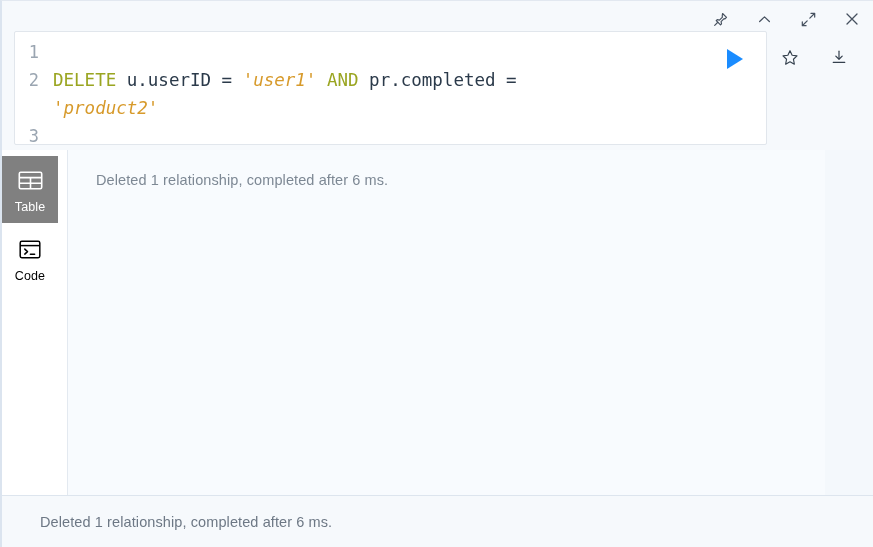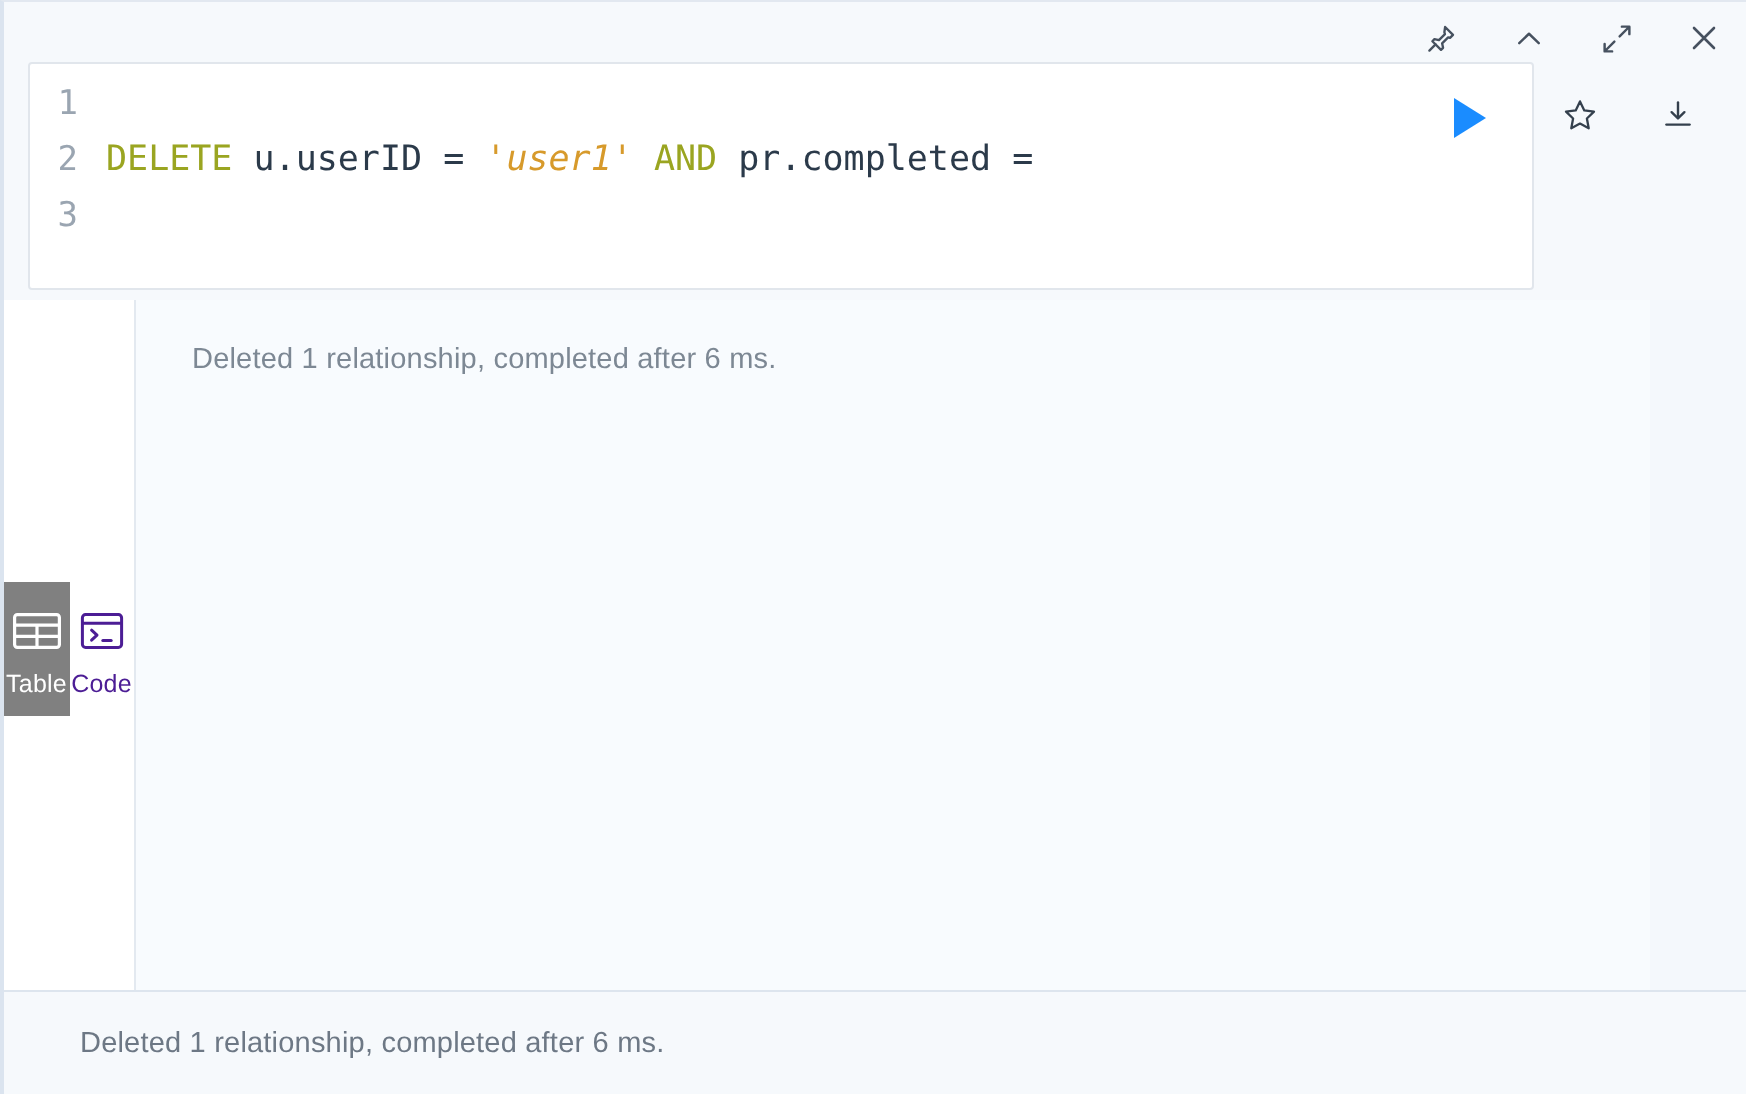--- a/index.html
+++ b/index.html
@@ -144,33 +144,32 @@
   }
 
   #view-tabs {
     flex: 0 0 auto;
     width: 66px;
     background: #ffffff;
     border-right: 1px solid #e3e9f0;
     padding-top: 6px;
     box-sizing: border-box;
     display: flex;
-    flex-direction: row;
-    align-items: center;
+    flex-direction: column;
   }
   .view-tab {
     width: 56px;
     height: 67px;
     margin-bottom: 2px;
     display: flex;
     flex-direction: column;
     align-items: center;
     justify-content: center;
     cursor: pointer;
-    color: #4c1d95;
+    color: #000000;
     box-sizing: border-box;
   }
   .view-tab .tab-ico {
     height: 30px;
     display: flex;
     align-items: center;
     justify-content: center;
   }
   .view-tab .tab-label {
     font-size: 12.5px;
@@ -259,20 +258,24 @@
 
         <div class="code-line">
           <span class="ln">1</span>
         </div>
 
         <div class="code-line">
           <span class="ln">2</span>
           <span class="code-text"><span class="tok-kw">DELETE</span><span class="tok-plain"> u.userID = </span><span class="tok-str">'user1'</span><span class="tok-plain"> </span><span class="tok-kw">AND</span><span class="tok-plain"> pr.completed =</span></span>
         </div>
 
+        <div class="code-line">
+          <span class="ln"></span>
+          <span class="code-text"><span class="tok-str">'product2'</span></span>
+        </div>
 
         <div class="code-line">
           <span class="ln">3</span>
         </div>
 
       </div>
 
       <div id="run-col">
         <div id="run-button" title="Run">
           <svg width="22" height="24" viewBox="0 0 22 24">

